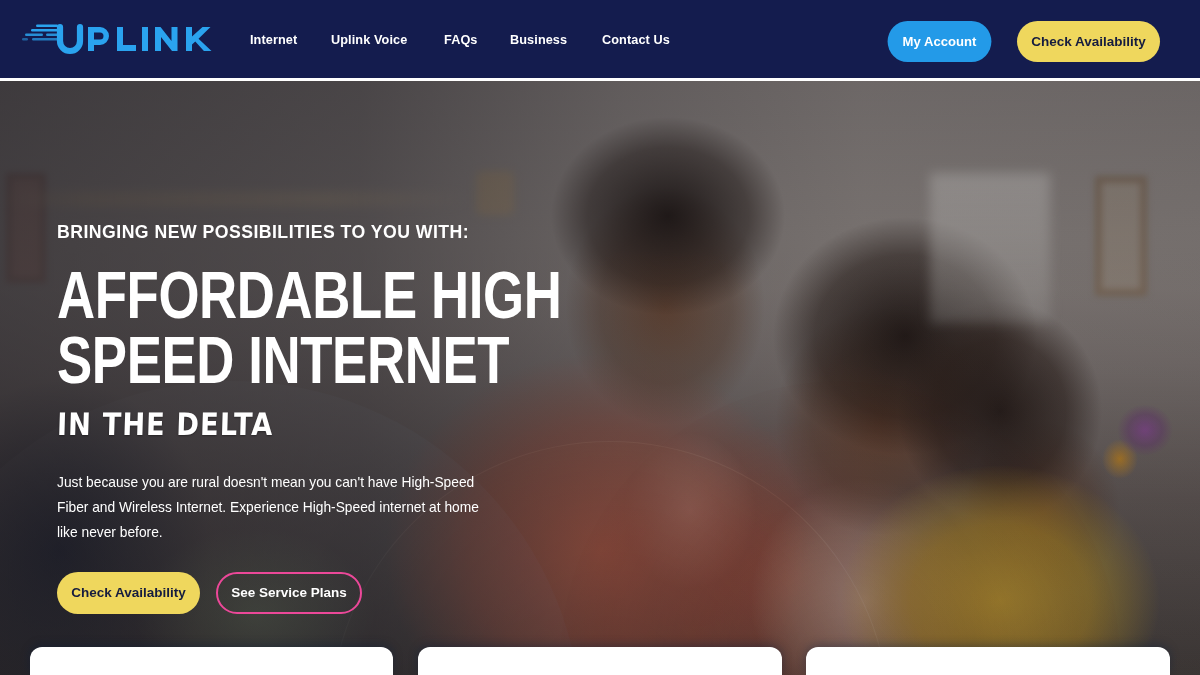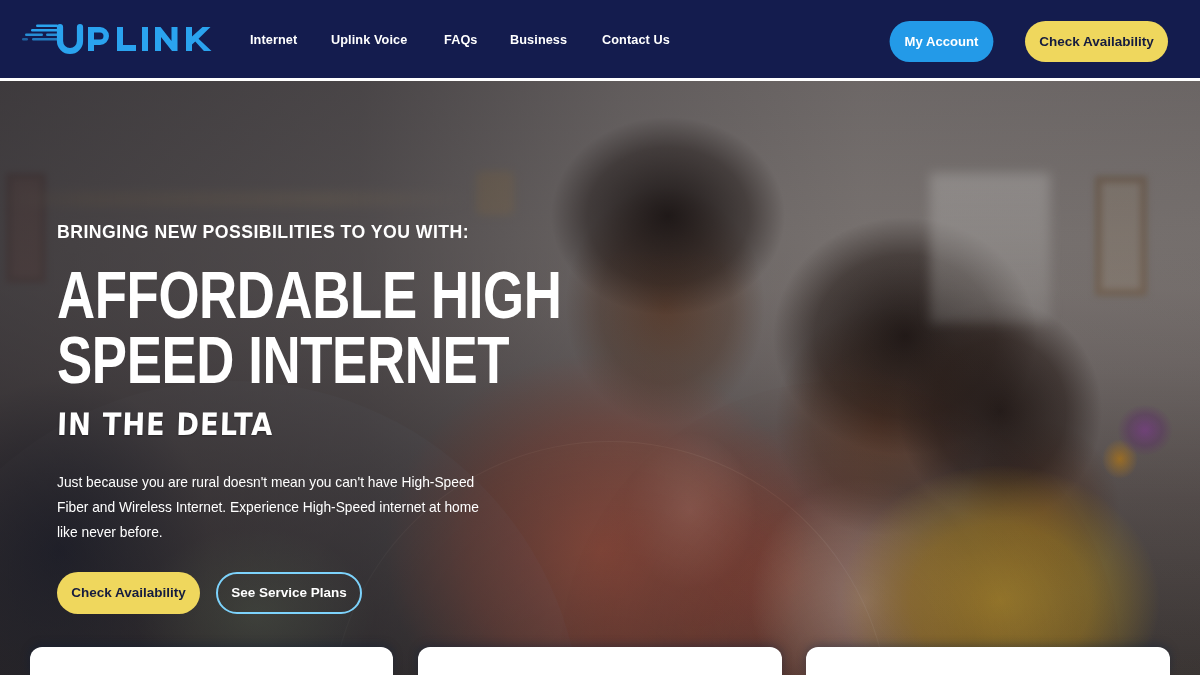--- a/index.html
+++ b/index.html
@@ -53,23 +53,23 @@
     text-decoration:none;
     white-space:nowrap;
     font-family:"Liberation Sans", sans-serif;
     transform:scaleX(.94);
     transform-origin:left center;
     cursor:pointer;
   }
 
   
   .header-actions {
-    position:absolute; right:32px; top:0;
+    position:absolute; right:40px; top:0;
     height:82px;
-    display:flex; align-items:center; gap:30px;
+    display:flex; align-items:center; gap:24px;
   }
   .btn {
     border:none; cursor:pointer;
     font-family:"Liberation Sans", sans-serif;
     font-weight:bold;
     white-space:nowrap;
     display:inline-flex; align-items:center; justify-content:center;
   }
   .btn-account {
     background:#239ae8;
@@ -267,21 +267,21 @@
     font-size:13.5px;
     height:42px; width:143px;
     border-radius:21px;
   }
   .btn-plans {
     background:transparent;
     color:#ffffff;
     font-size:13.5px;
     height:42px; width:146px;
     border-radius:21px;
-    border:2px solid #7dd3fc;
+    border:2px solid #ec4899;
   }
 
   
   .cards {
     position:absolute; left:0; bottom:0;
     width:1200px; height:28px;
     z-index:20;
   }
   .card {
     position:absolute; bottom:0;

